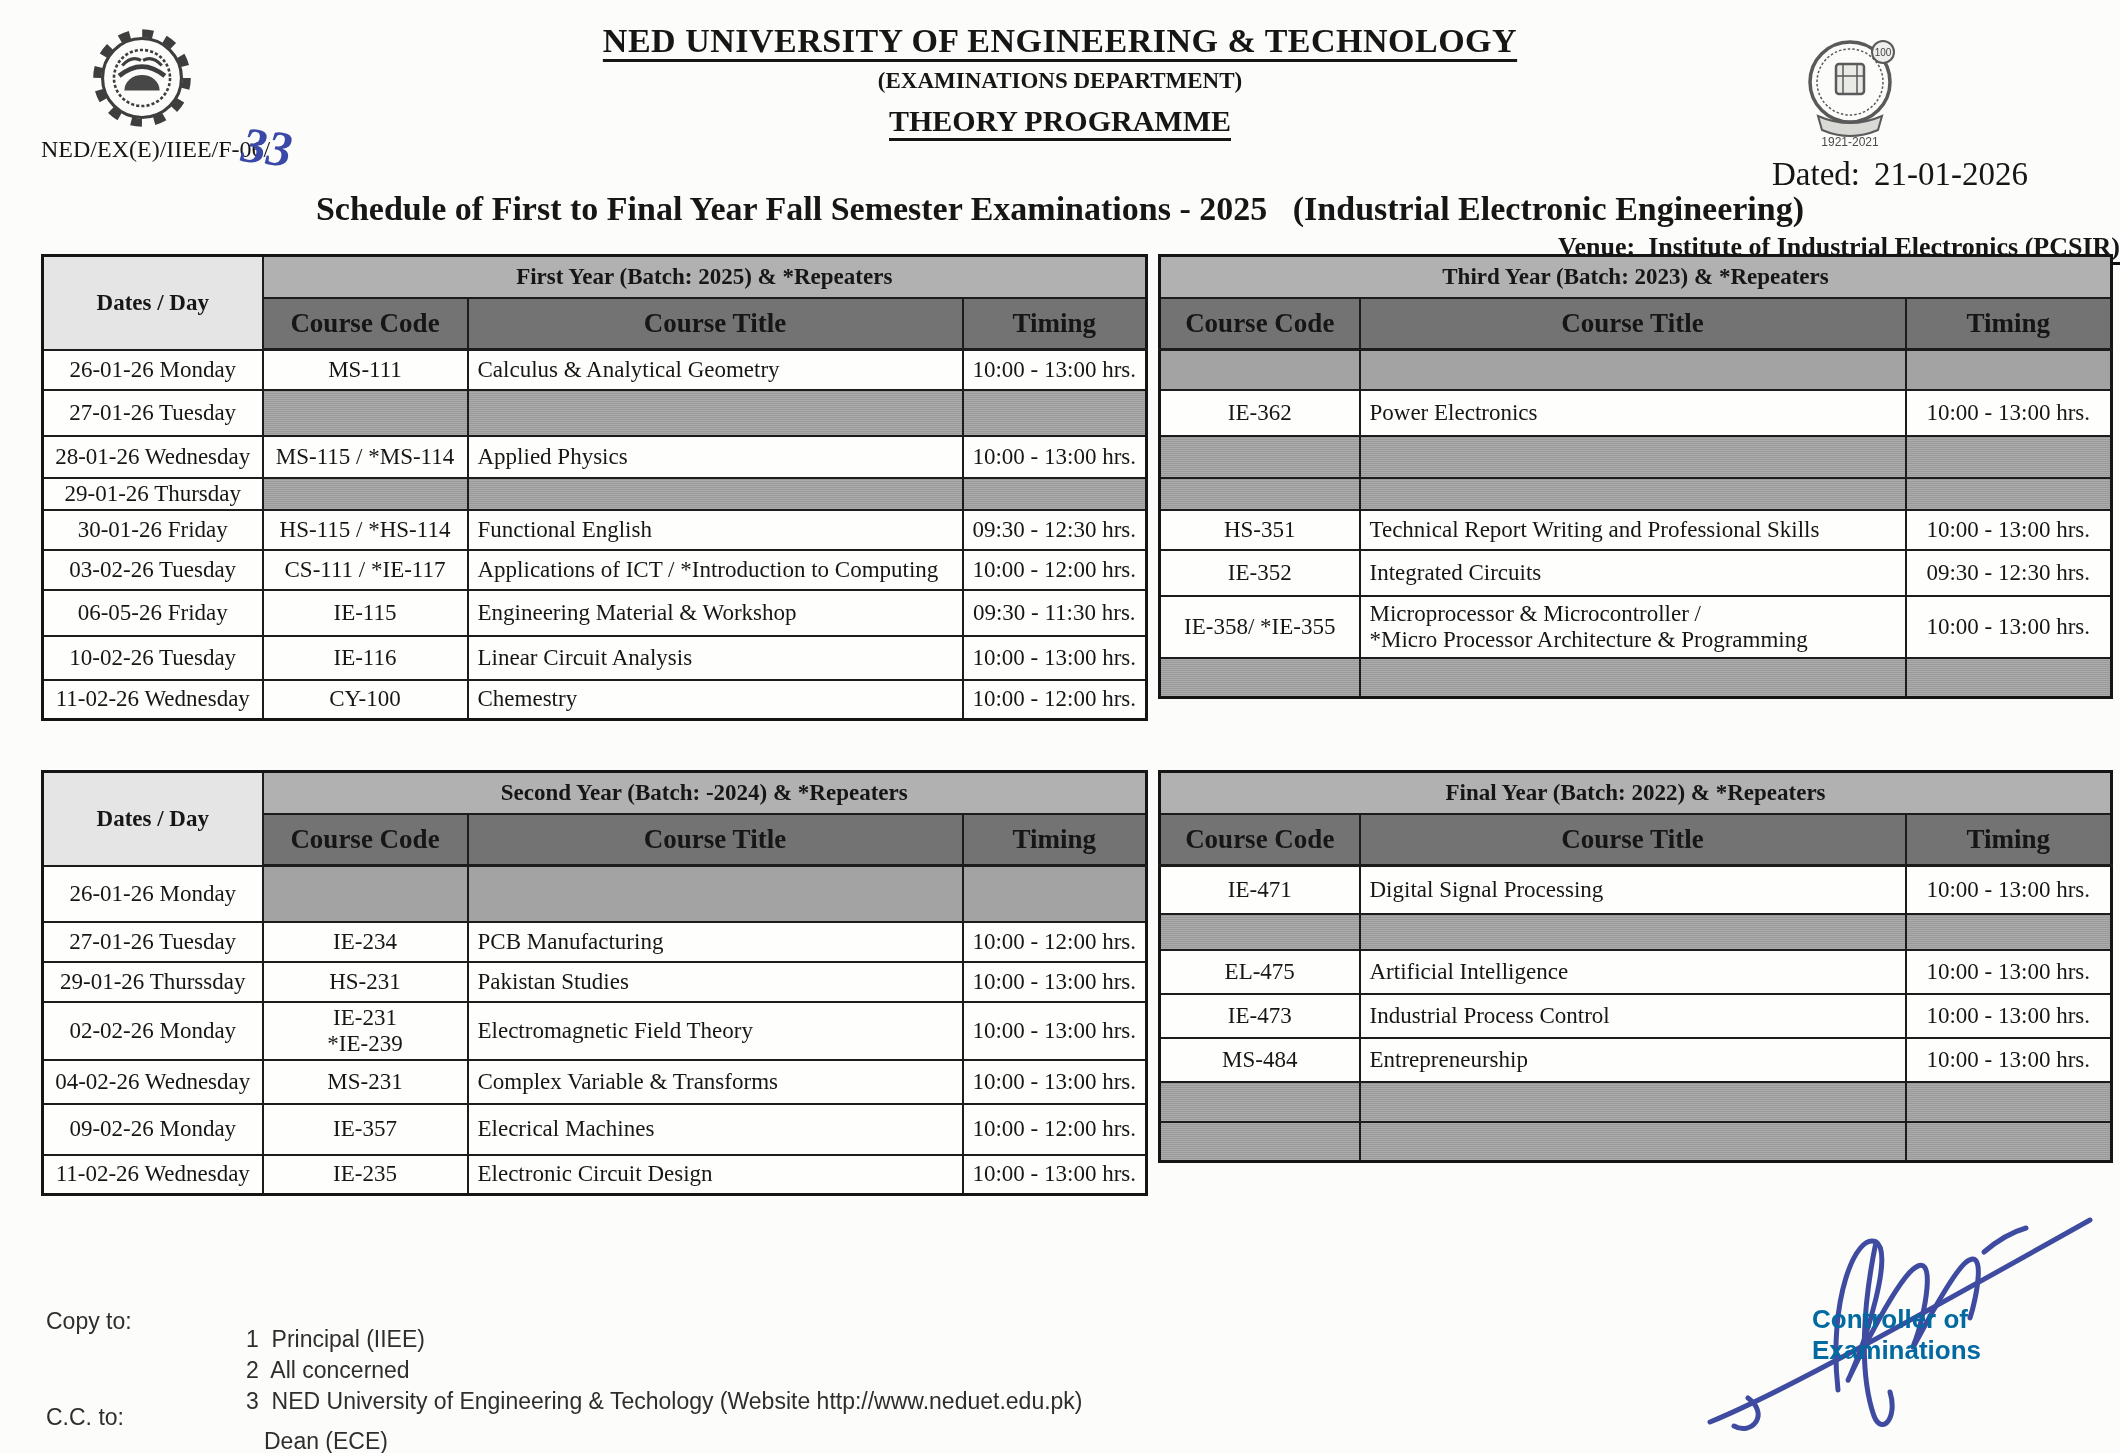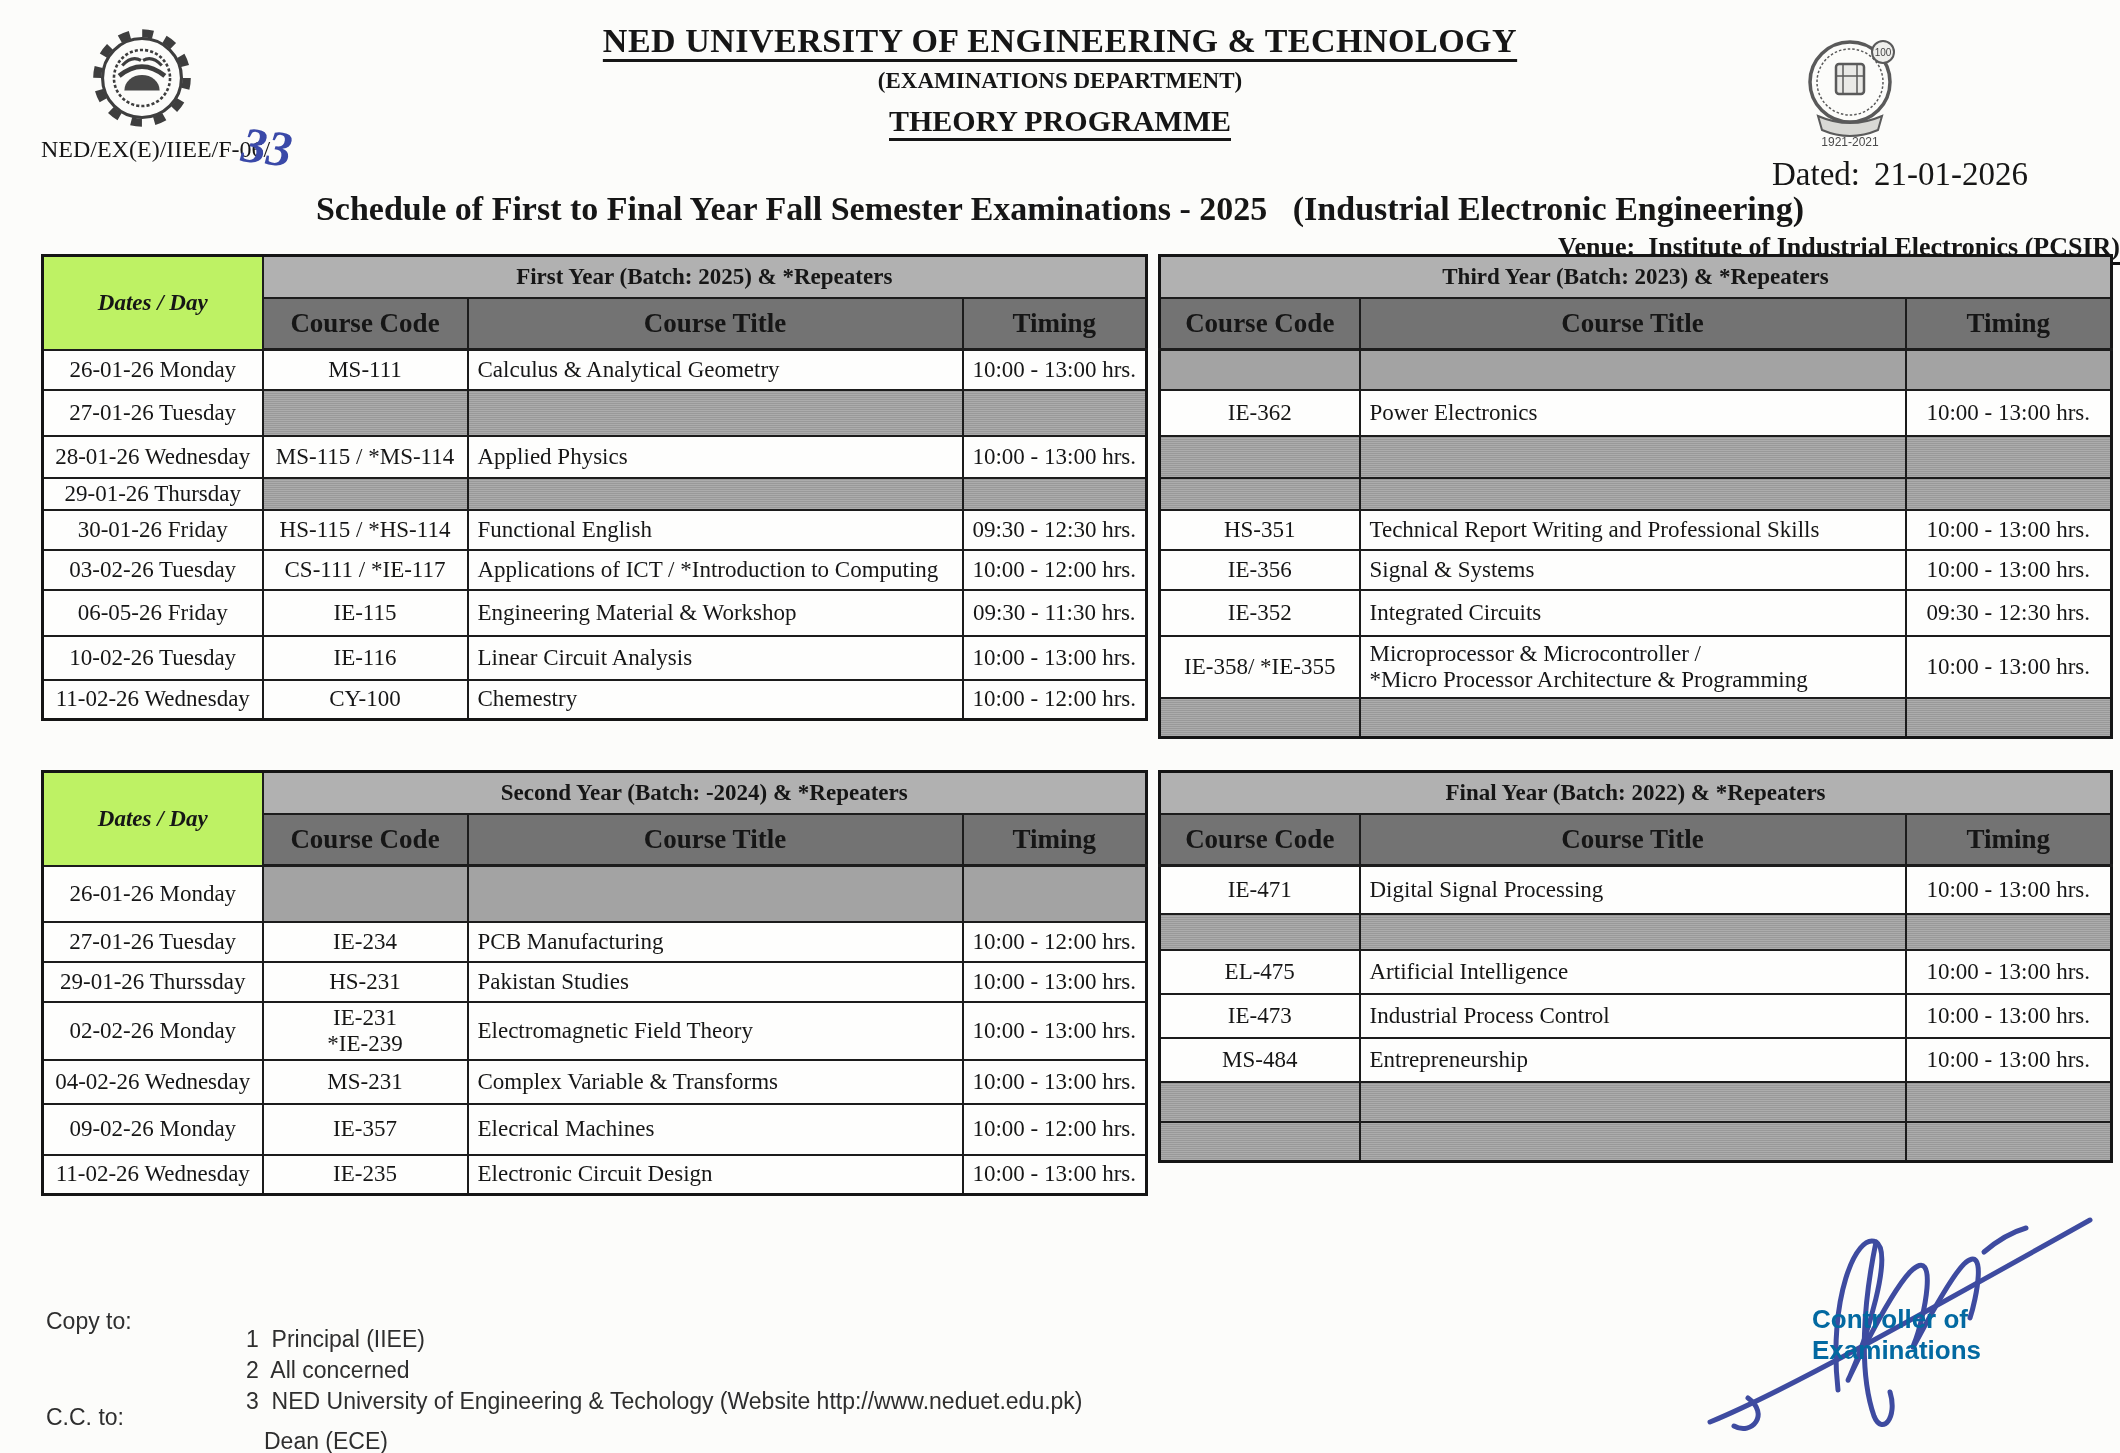--- a/index.html
+++ b/index.html
@@ -32,21 +32,21 @@
   .venue-line span { border-bottom:3px solid #111; padding-bottom:1px; }
 
   
   table.exam-table { border-collapse:collapse; position:absolute; table-layout:fixed;
                      border:3px solid #151515; background:#fefefd; }
   .exam-table th, .exam-table td { border:2px solid #1c1c1c; font-size:23px; text-align:center;
                                    vertical-align:middle; padding:2px 4px; overflow:hidden; }
   .band-cell { background:var(--band,#b3b3b3); font-size:30px; font-weight:bold; height:42px;
                background-image:repeating-linear-gradient(0deg, rgba(255,255,255,.07) 0 1px, rgba(0,0,0,.05) 1px 2px); }
   .colhead th { font-size:27px; font-weight:bold; height:52px; border-bottom-width:3px; background:#737373; }
-  .dates-head { font-size:27px; font-weight:bold; background:#bef264;font-style:italic; }
+  .dates-head { font-size:27px; font-weight:bold; background:#e5e5e5; }
   td.shaded { background:var(--shade,#a5a5a5);
               background-image:repeating-linear-gradient(0deg, rgba(255,255,255,.08) 0 1px, rgba(0,0,0,.07) 1px 2px); }
   td.title-cell { text-align:left; padding-left:9px; white-space:pre-line; }
   td.code-cell { white-space:pre-line; }
   #table-first-year  { left:41px;  top:254px; width:1104px; }
   #table-third-year  { left:1158px; top:254px; width:952px; }
   #table-second-year { left:41px;  top:770px; width:1104px; }
   #table-final-year  { left:1158px; top:770px; width:952px; }
   col.c-date { width:220px; } col.c-code { width:205px; } col.c-title { width:495px; } col.c-time { width:184px; }
   col.r-code { width:200px; } col.r-title { width:546px; } col.r-time { width:206px; }
@@ -217,25 +217,20 @@
       <tr style="height: 32px;">
         <td class="code-cell shaded"></td>
         <td class="title-cell shaded"></td>
         <td class="timing-cell shaded"></td>
       </tr>
       <tr style="height: 40px;">
         <td class="code-cell">HS-351</td>
         <td class="title-cell">Technical Report Writing and Professional Skills</td>
         <td class="timing-cell">10:00 - 13:00 hrs.</td>
       </tr>
-      <tr style="height: 40px;">
-        <td class="code-cell">IE-356</td>
-        <td class="title-cell">Signal &amp; Systems</td>
-        <td class="timing-cell">10:00 - 13:00 hrs.</td>
-      </tr>
       <tr style="height: 46px;">
         <td class="code-cell">IE-352</td>
         <td class="title-cell">Integrated Circuits</td>
         <td class="timing-cell">09:30 - 12:30 hrs.</td>
       </tr>
       <tr style="height: 62px;">
         <td class="code-cell">IE-358/ *IE-355</td>
         <td class="title-cell">Microprocessor &amp; Microcontroller /
 *Micro Processor  Architecture &amp; Programming</td>
         <td class="timing-cell">10:00 - 13:00 hrs.</td>

